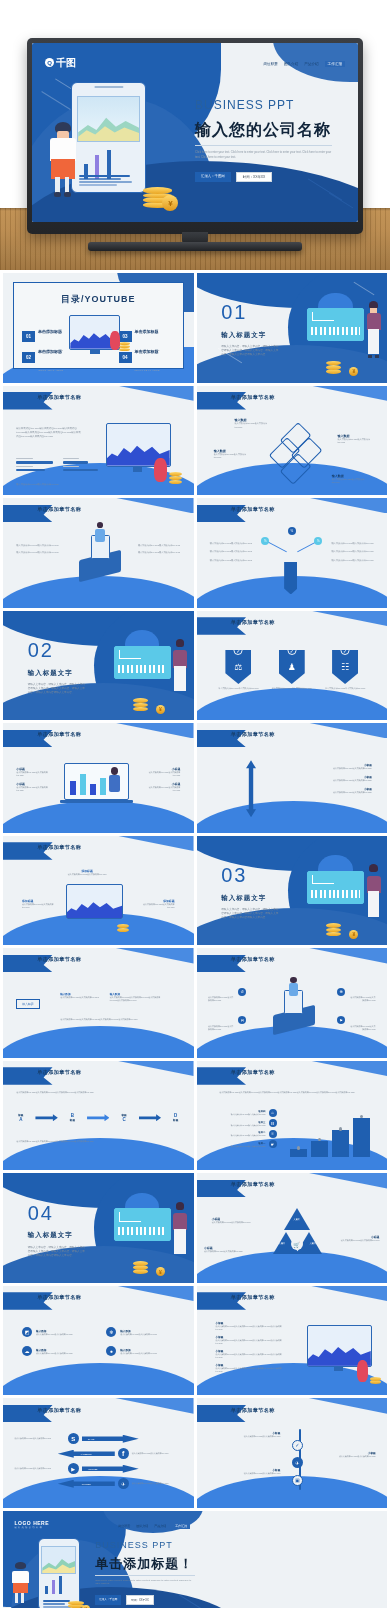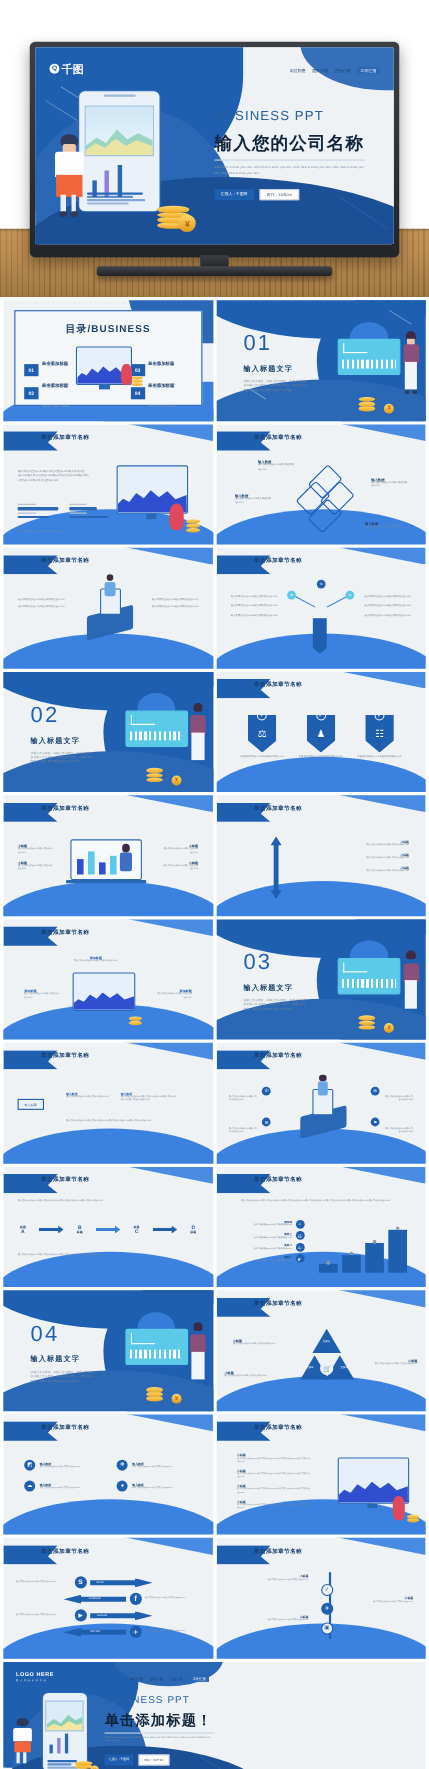--- a/index.html
+++ b/index.html
@@ -238,21 +238,21 @@
 </div>
 
 <div class="grid">
 
   <div class="thumb">
     <div class="slide-inner">
       <div class="blob bcorner-br" style="background:#3b82e0;"></div>
       <div class="blob" style="right:-4%;top:-20%;width:44%;height:56%;background:#2a67b5;border-radius:0 0 0 70%;"></div>
       <div class="blob wave-bottom"></div>
       <div class="toc-card">
-        <div class="toc-title">目录/BUSINESS</div>
+        <div class="toc-title">目录/YOUTUBE</div>
         <div class="toc-item" style="left:5%;top:42%;">
           <span class="toc-badge">01</span>
           <span><span class="toc-lbl">单击添加标题</span><br>
           <span class="toc-sub">INPUT TEXT HERE</span></span>
         </div>
         <div class="toc-item" style="left:5%;top:66%;">
           <span class="toc-badge">02</span>
           <span><span class="toc-lbl">单击添加标题</span><br>
           <span class="toc-sub">INPUT TEXT HERE</span></span>
         </div>

